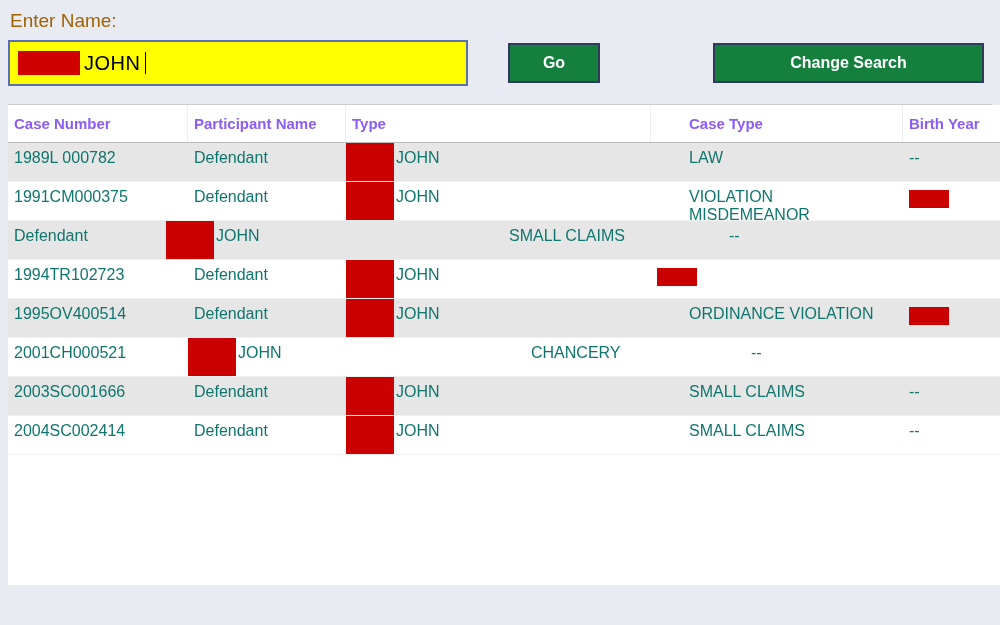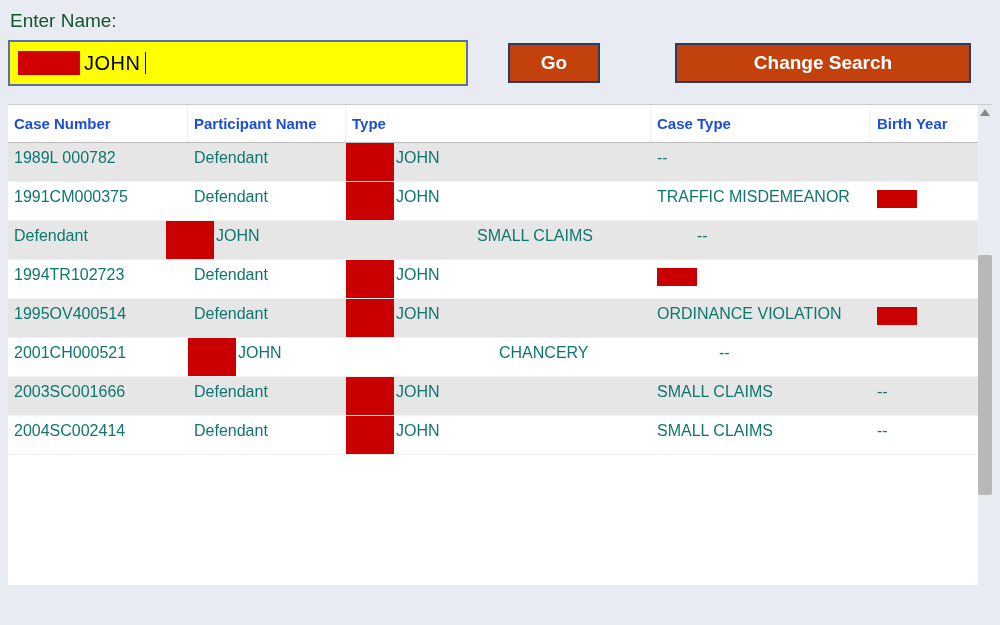--- a/index.html
+++ b/index.html
@@ -7,21 +7,21 @@
     margin: 0;
     padding: 8px;
     background: #e8ecf2;
     font-family: Arial, Helvetica, sans-serif;
     font-size: 15px;
     width: 1000px;
     height: 625px;
     overflow: hidden;
   }
   .search-label {
-    color: #14532d;
+    color: #a16207;
     font-size: 19px;
     margin: 2px 0 8px 2px;
   }
   .search-row {
     display: flex;
     align-items: center;
     gap: 40px;
     margin-bottom: 18px;
   }
   .search-input-wrap {
@@ -50,60 +50,60 @@
     display: inline-block;
     width: 1px;
     height: 22px;
     background: #000;
     vertical-align: middle;
     margin-left: 1px;
   }
   .btn {
     height: 40px;
     border: 2px solid #2e3b5c;
-    background: #c2410c;
+    background: #15803d;
     color: #fff;
-    font-size: 19px;
+    font-size: 16px;
     font-weight: bold;
     display: flex;
     align-items: center;
     justify-content: center;
     cursor: pointer;
   }
   .btn-go { width: 92px; }
-  .btn-change { width: 296px; margin-left: auto; margin-right: 21px;}
+  .btn-change { width: 271px; margin-left: auto; margin-right: 8px;}
   .results-wrap {
     display: flex;
     border-top: 1px solid #ccc;
   }
   .table {
     flex: 1;
     background: #fff;
   }
   .header-row {
     display: flex;
     border-bottom: 1px solid #bbb;
     height: 38px;
     align-items: center;
   }
   .header-row > div {
-    color: #1d4ed8;
+    color: #8b5cf6;
     font-weight: bold;
     font-size: 15px;
     padding: 0 6px;
     border-right: 1px solid #eee;
     height: 100%;
     display: flex;
     align-items: center;
   }
   .header-row > div:last-child { border-right: none; }
   .col-case   { width: 180px; }
   .col-ptype  { width: 158px; }
   .col-name   { width: 305px; }
-  .col-ctype  { width: 220px; }
+  .col-ctype  { width: 220px; margin-left: 32px; }
   .col-byear  { width: 100px; }
   .data-row {
     display: flex;
     height: 39px;
     border-bottom: 1px solid #f0f0f0;
     font-size: 16px;
     color: #0f766e;
   }
   .data-row:nth-child(odd) { background: #e6e6e6; }
   .data-row:nth-child(even) { background: #ffffff; }
@@ -181,30 +181,31 @@
       <div class="col-byear">Birth Year</div>
     </div>
     <div id="rows-container">
         <div class="data-row">
           <div class="col-case">1989L 000782</div>
           <div class="col-ptype">Defendant</div>
           <div class="col-name name-cell">
             <span class="name-redact"></span>
             <span class="name-text">JOHN</span>
           </div>
+          <div class="col-ctype">LAW</div>
           <div class="col-byear">--</div>
         </div>
         <div class="data-row">
           <div class="col-case">1991CM000375</div>
           <div class="col-ptype">Defendant</div>
           <div class="col-name name-cell">
             <span class="name-redact"></span>
             <span class="name-text">JOHN</span>
           </div>
-          <div class="col-ctype">TRAFFIC MISDEMEANOR</div>
+          <div class="col-ctype">VIOLATION MISDEMEANOR</div>
           <div class="col-byear"><span class="byear-redact"></span></div>
         </div>
         <div class="data-row">
           <div class="col-ptype">Defendant</div>
           <div class="col-name name-cell">
             <span class="name-redact"></span>
             <span class="name-text">JOHN</span>
           </div>
           <div class="col-ctype">SMALL CLAIMS</div>
           <div class="col-byear">--</div>

